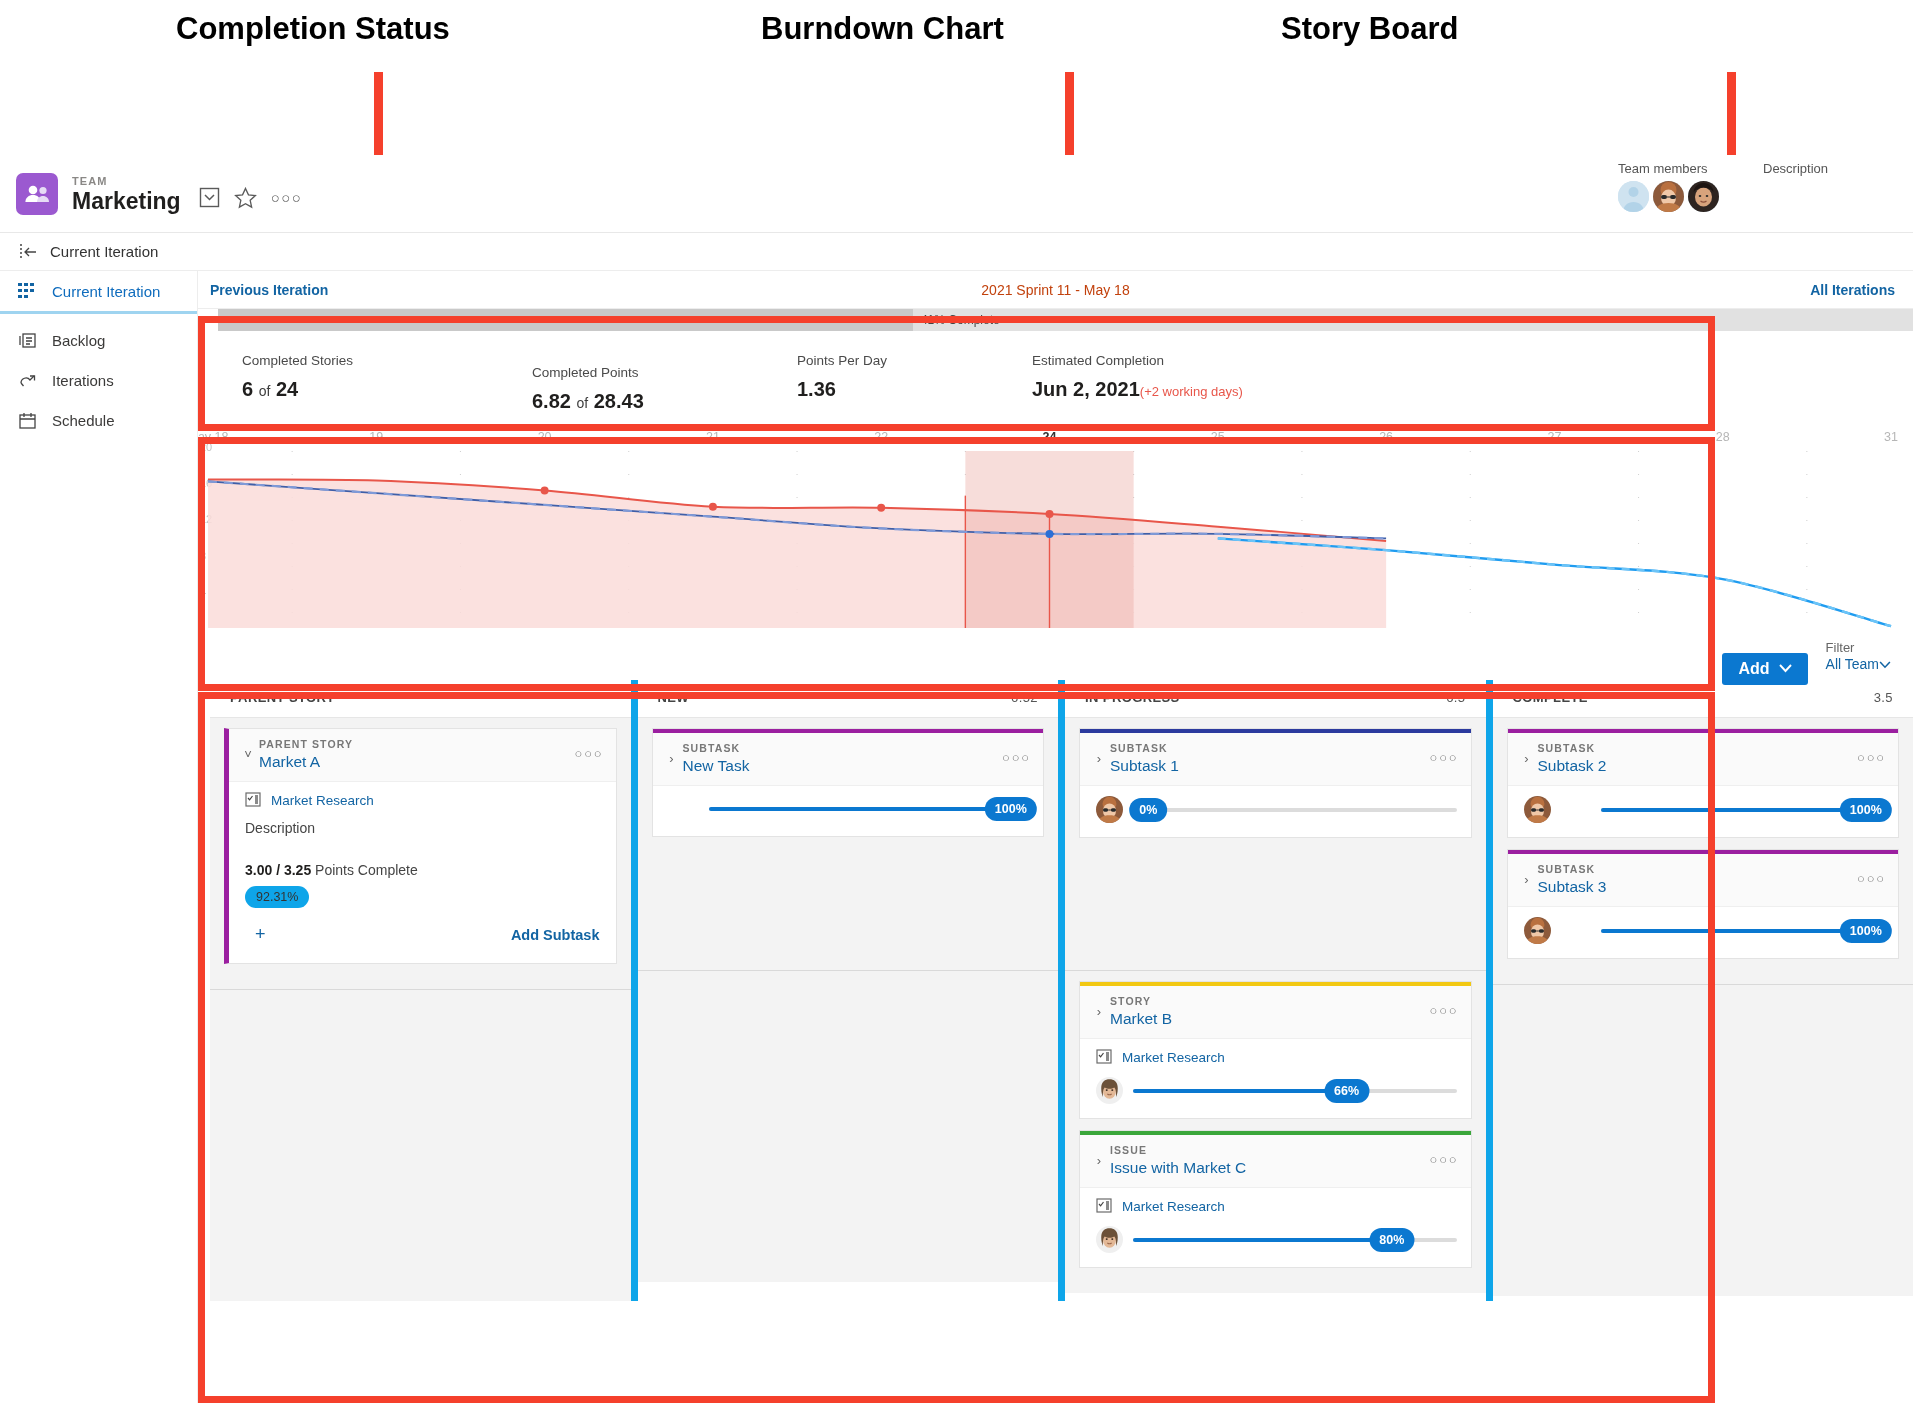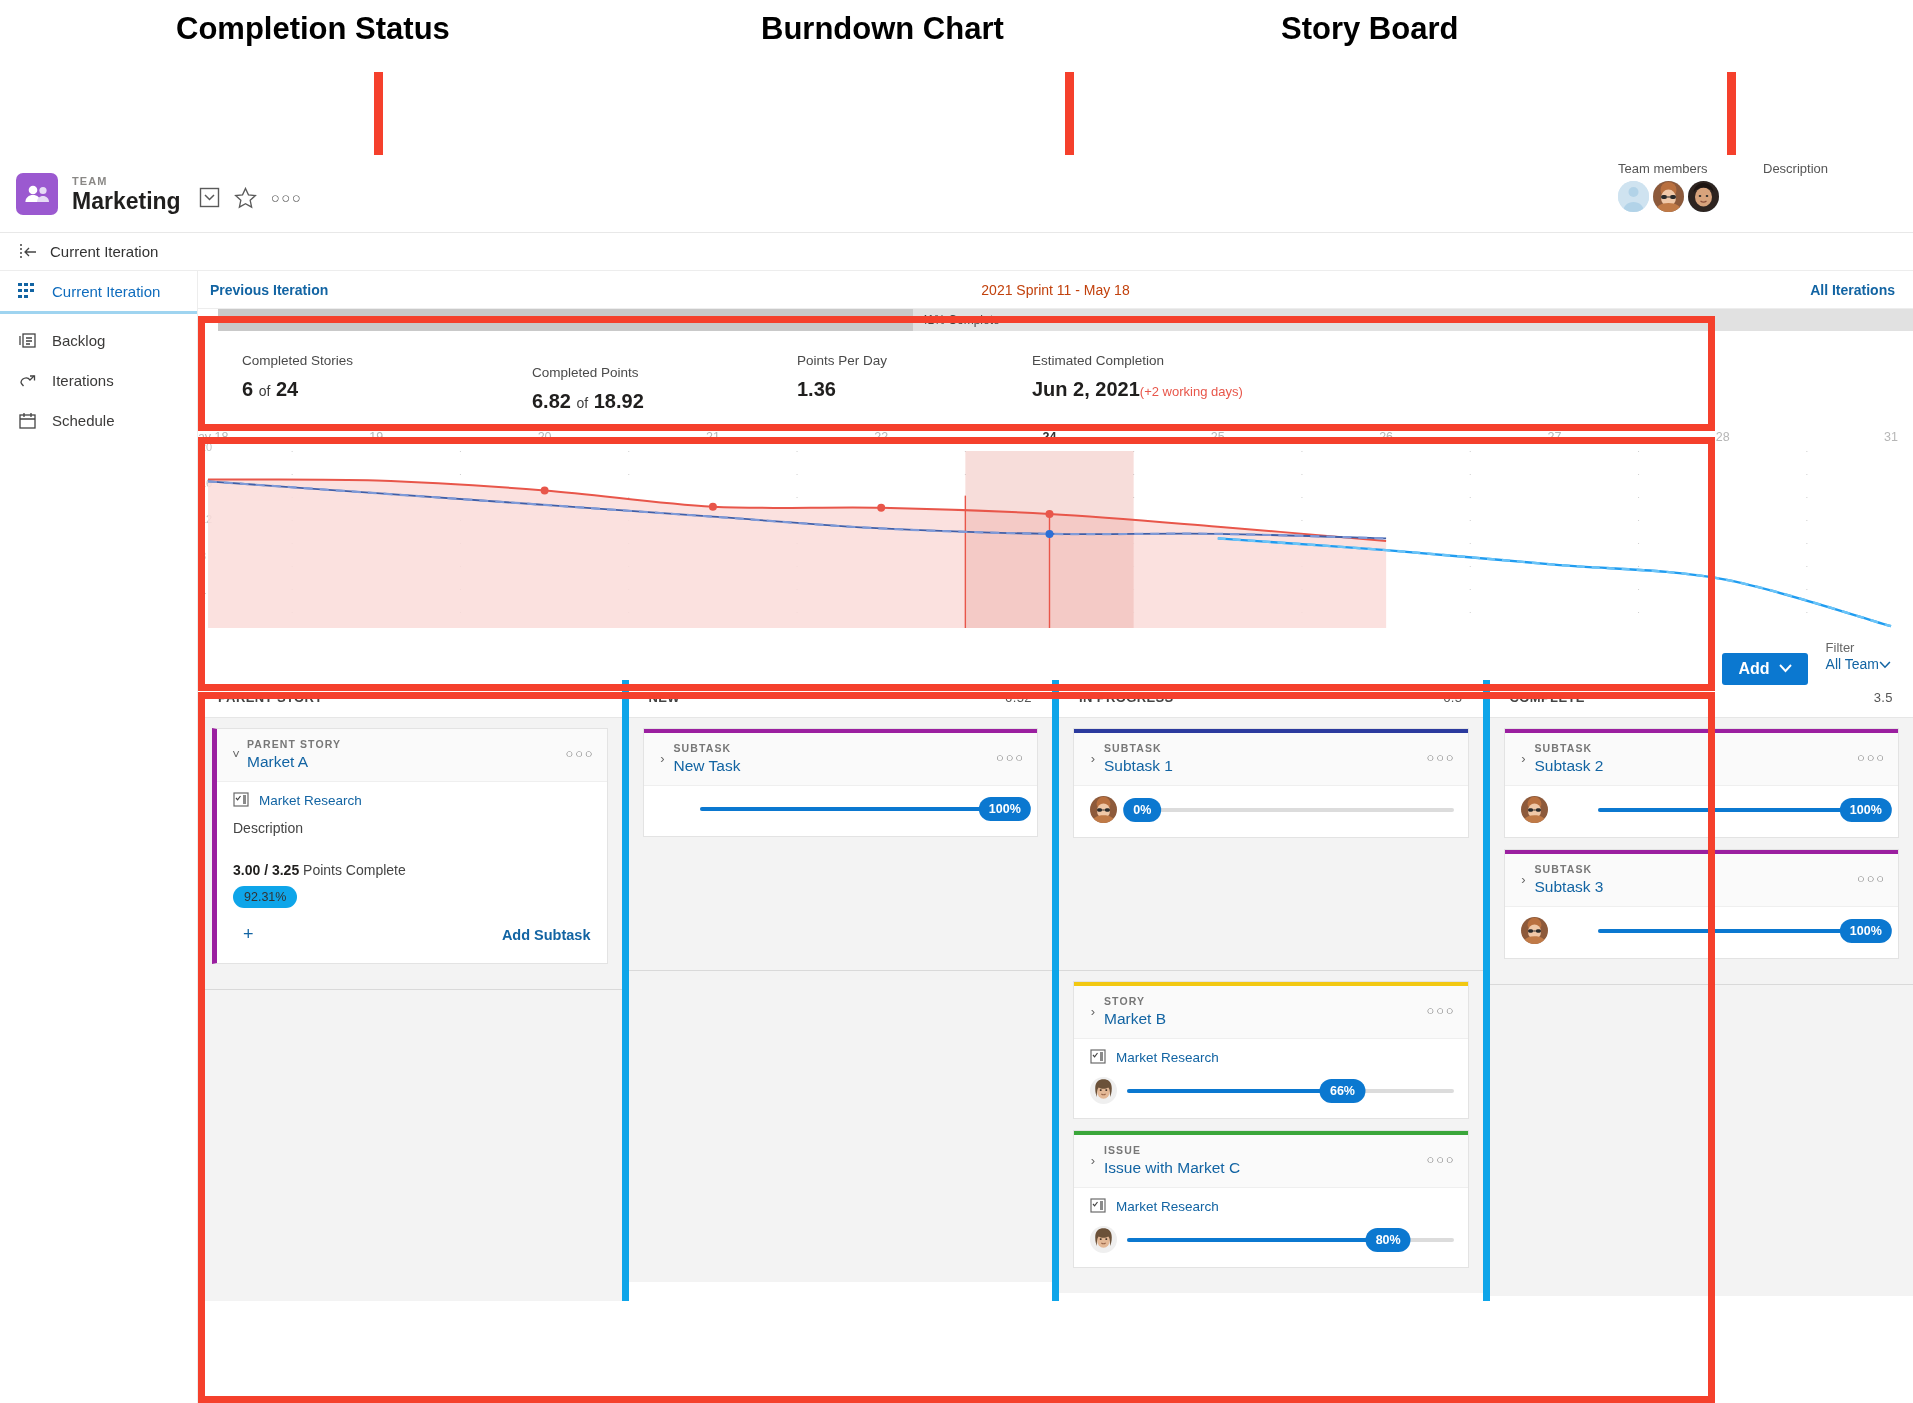--- a/index.html
+++ b/index.html
@@ -167,21 +167,21 @@
     display: flex; align-items: center; gap: 9px;
     font-family: "Liberation Sans", sans-serif;
     margin-top: 23px;
   }
   .filter-box { line-height: 1.25; }
   .filter-lbl { font-size: 13px; color: #666; }
   .filter-val { font-size: 14px; color: #1264a3; cursor:pointer; display:flex; align-items:center; gap:0;}
 
   .cols { display: flex; }
   .col { flex: 1; border-left: 7px solid #0ea5e9; }
-  .col:first-child { border-left: none; }
+  .col:first-child { border-left: none; padding-left: 12px; }
   .col-head {
     display: flex; align-items: center; justify-content: space-between;
     padding: 10px 20px 12px 20px;
     font-size: 13px; letter-spacing: .4px; color: #444; font-weight: bold;
     border-bottom: 1px solid #e6e6e6;
   }
   .col-head .cnt { font-weight: normal; font-size: 13px; color: #555; }
   .swim { background: #f3f3f3; min-height: 252px; padding: 10px 14px 14px 14px; }
   .swim.row2 { min-height: 312px; border-top: 1px solid #d9d9d9; }
   .swim.blank { }
@@ -389,21 +389,21 @@
             <span class="prog-label" id="progLabel" style="left: 41%;">41% Complete</span>
           </span>
         </div>
         <div class="stats">
           <div class="stat s1">
             <div class="stat-lbl">Completed Stories</div>
             <div class="stat-val"><b>6</b> <span class="of">of</span> <b>24</b></div>
           </div>
           <div class="stat s2">
             <div class="stat-lbl">Completed Points</div>
-            <div class="stat-val"><b>6.82</b> <span class="of">of</span> <b>18.92</b></div>
+            <div class="stat-val"><b>6.82</b> <span class="of">of</span> <b>28.43</b></div>
           </div>
           <div class="stat s3">
             <div class="stat-lbl">Points Per Day</div>
             <div class="stat-val"><b>1.36</b></div>
           </div>
           <div class="stat s4">
             <div class="stat-lbl">Estimated Completion</div>
             <div class="stat-val"><b>Jun 2, 2021</b><span class="stat-note">(+2 working days)</span></div>
           </div>
         </div>

